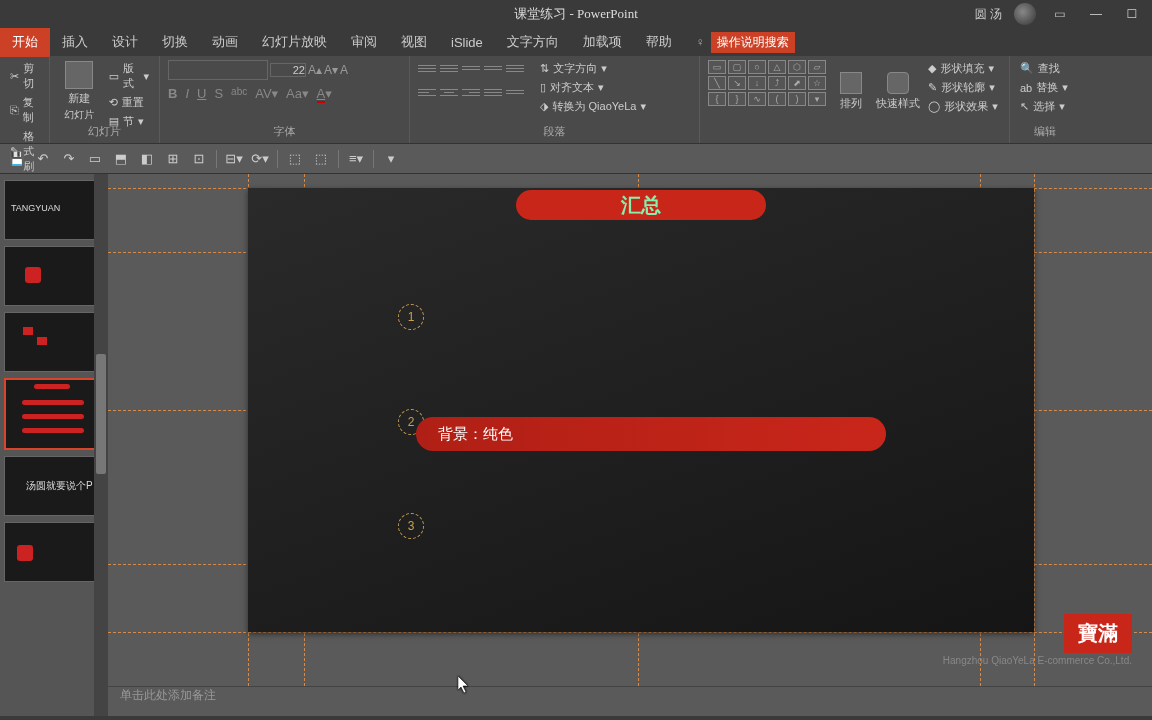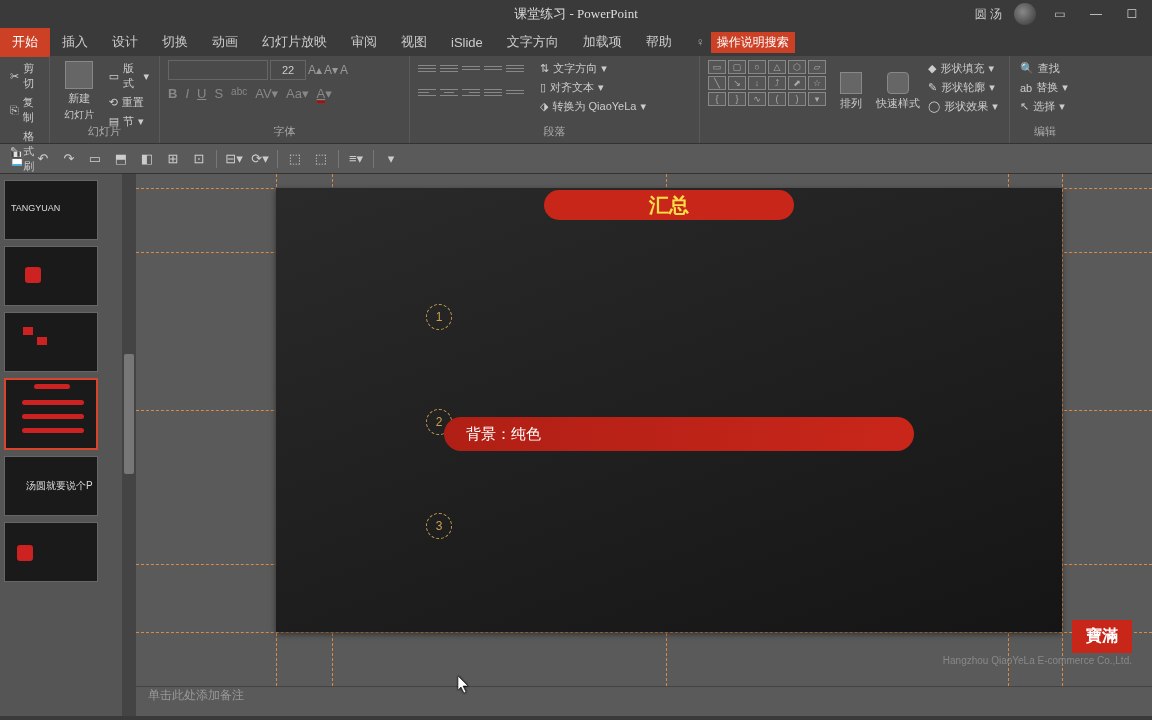--- a/index.html
+++ b/index.html
@@ -25,56 +25,56 @@
 .ribbon { height: 88px; background: #4a4a4a; display: flex; border-bottom: 1px solid #333; }
 .ribbon-group { border-right: 1px solid #5a5a5a; padding: 4px 8px; display: flex; flex-direction: column; justify-content: space-between; }
 .ribbon-group-label { text-align: center; color: #aaa; font-size: 11px; padding-top: 2px; }
 .rg-body { display: flex; gap: 6px; align-items: flex-start; height: 62px; }
 .rg-col { display: flex; flex-direction: column; gap: 2px; font-size: 11px; color: #ccc; }
 .rg-col div { display: flex; align-items: center; gap: 4px; padding: 1px 2px; }
 .big-btn { display: flex; flex-direction: column; align-items: center; justify-content: center; gap: 2px; width: 48px; height: 62px; color: #ccc; font-size: 11px; }
 .big-icon { width: 28px; height: 28px; background: #666; border: 1px solid #888; }
 .font-box { display: flex; align-items: center; gap: 2px; }
 .font-name { width: 100px; height: 20px; border: 1px solid #666; background: #4a4a4a; }
-.font-size { width: 36px; height: 20px; border: 1px solid #666; background: #4a4a4a; color: #ccc; text-align: center; font-size: 11px; }
+.font-size { width: 36px; height: 14px; border: 1px solid #666; background: #4a4a4a; color: #ccc; text-align: right; font-size: 11px; }
 .fmt-row { display: flex; gap: 8px; margin-top: 6px; color: #888; font-size: 13px; }
 .fmt-row span { cursor: pointer; }
 .para-icons { display: grid; grid-template-columns: repeat(5, 18px); gap: 4px; }
 .para-icon { width: 18px; height: 16px; display: flex; flex-direction: column; gap: 2px; justify-content: center; }
 .para-icon i { height: 1px; background: #888; display: block; }
 .shapes-grid { display: grid; grid-template-columns: repeat(6, 18px); gap: 2px; }
 .shape-cell { width: 18px; height: 14px; border: 1px solid #888; background: #555; font-size: 9px; color: #aaa; text-align: center; line-height: 12px; }
 
 
 .qat { height: 30px; background: #5a5a5a; display: flex; align-items: center; gap: 8px; padding: 0 8px; border-bottom: 1px solid #333; }
 .qat-btn { width: 18px; height: 18px; color: #ccc; display: flex; align-items: center; justify-content: center; font-size: 13px; }
 .qat-sep { width: 1px; height: 18px; background: #777; }
 
 
 .main { display: flex; height: 542px; }
-.thumb-panel { width: 136px; background: #555; overflow: hidden; position: relative; }
+.thumb-panel { width: 108px; background: #555; overflow: hidden; position: relative; }
 .thumb-scroll { position: absolute; right: 0; top: 0; bottom: 0; width: 14px; background: #444; }
 .thumb-sb { position: absolute; right: 2px; top: 180px; width: 10px; height: 120px; background: #777; border-radius: 2px; }
 .thumb { width: 94px; height: 60px; margin: 6px 0 6px 4px; background: #1a1a1a; border: 1px solid #666; position: relative; }
 .thumb.active { border: 2px solid #d9452b; }
 .thumb.tall { height: 72px; }
 .thumb-inner-text { color: #ddd; font-size: 9px; position: absolute; }
 
 .editor { flex: 1; background: #5a5a5a; position: relative; display: flex; flex-direction: column; }
 .canvas-wrap { flex: 1; position: relative; }
 .guides-h { position: absolute; left: 0; right: 0; border-top: 1px dashed #d68b4a; }
 .guides-v { position: absolute; top: 0; bottom: 0; border-left: 1px dashed #d68b4a; }
 
 .slide { position: absolute; left: 140px; top: 14px; width: 786px; height: 444px; background: linear-gradient(160deg, #2a2a2a, #151515); box-shadow: 0 2px 6px rgba(0,0,0,0.5); }
-.slide-title { position: absolute; left: 268px; top: 2px; width: 250px; height: 30px; background: #c9261a; border-radius: 15px; color: #fde047; font-size: 20px; font-weight: bold; display: flex; align-items: center; justify-content: center; }
+.slide-title { position: absolute; left: 268px; top: 2px; width: 250px; height: 30px; background: #c9261a; border-radius: 15px; color: #86efac; font-size: 20px; font-weight: bold; display: flex; align-items: center; justify-content: center; }
 .pill { position: absolute; left: 168px; width: 470px; height: 34px; background: linear-gradient(90deg, #b01f15, #c9261a); border-radius: 17px; color: #fff; font-size: 15px; display: flex; align-items: center; padding-left: 22px; }
 .num-circ { position: absolute; left: 150px; width: 26px; height: 26px; border: 1px dashed #c9a050; border-radius: 50%; color: #c9a050; font-size: 12px; display: flex; align-items: center; justify-content: center; }
 
 .watermark { position: absolute; right: 20px; bottom: 20px; text-align: right; }
-.wm-badge { background: #c9261a; color: #fff; font-size: 16px; font-weight: bold; padding: 6px 14px; display: inline-block; margin-top: 9px; }
+.wm-badge { background: #c9261a; color: #fff; font-size: 20px; font-weight: bold; padding: 6px 14px; display: inline-block; margin-top: 9px; }
 .wm-sub { color: #888; font-size: 10px; margin-top: 2px; }
 
 .notes { height: 30px; background: #5a5a5a; border-top: 1px solid #444; padding: 0 12px; color: #999; font-size: 12px; }
 
 .cursor { position: absolute; left: 458px; top: 676px; width: 12px; height: 18px; pointer-events: none; }
 .cursor svg { filter: drop-shadow(0 0 1px #000); }
 
 
 .status { height: 24px; background: #3a3a3a; display: flex; align-items: center; justify-content: space-between; padding: 0 10px; color: #ccc; font-size: 11px; }
 </style>

